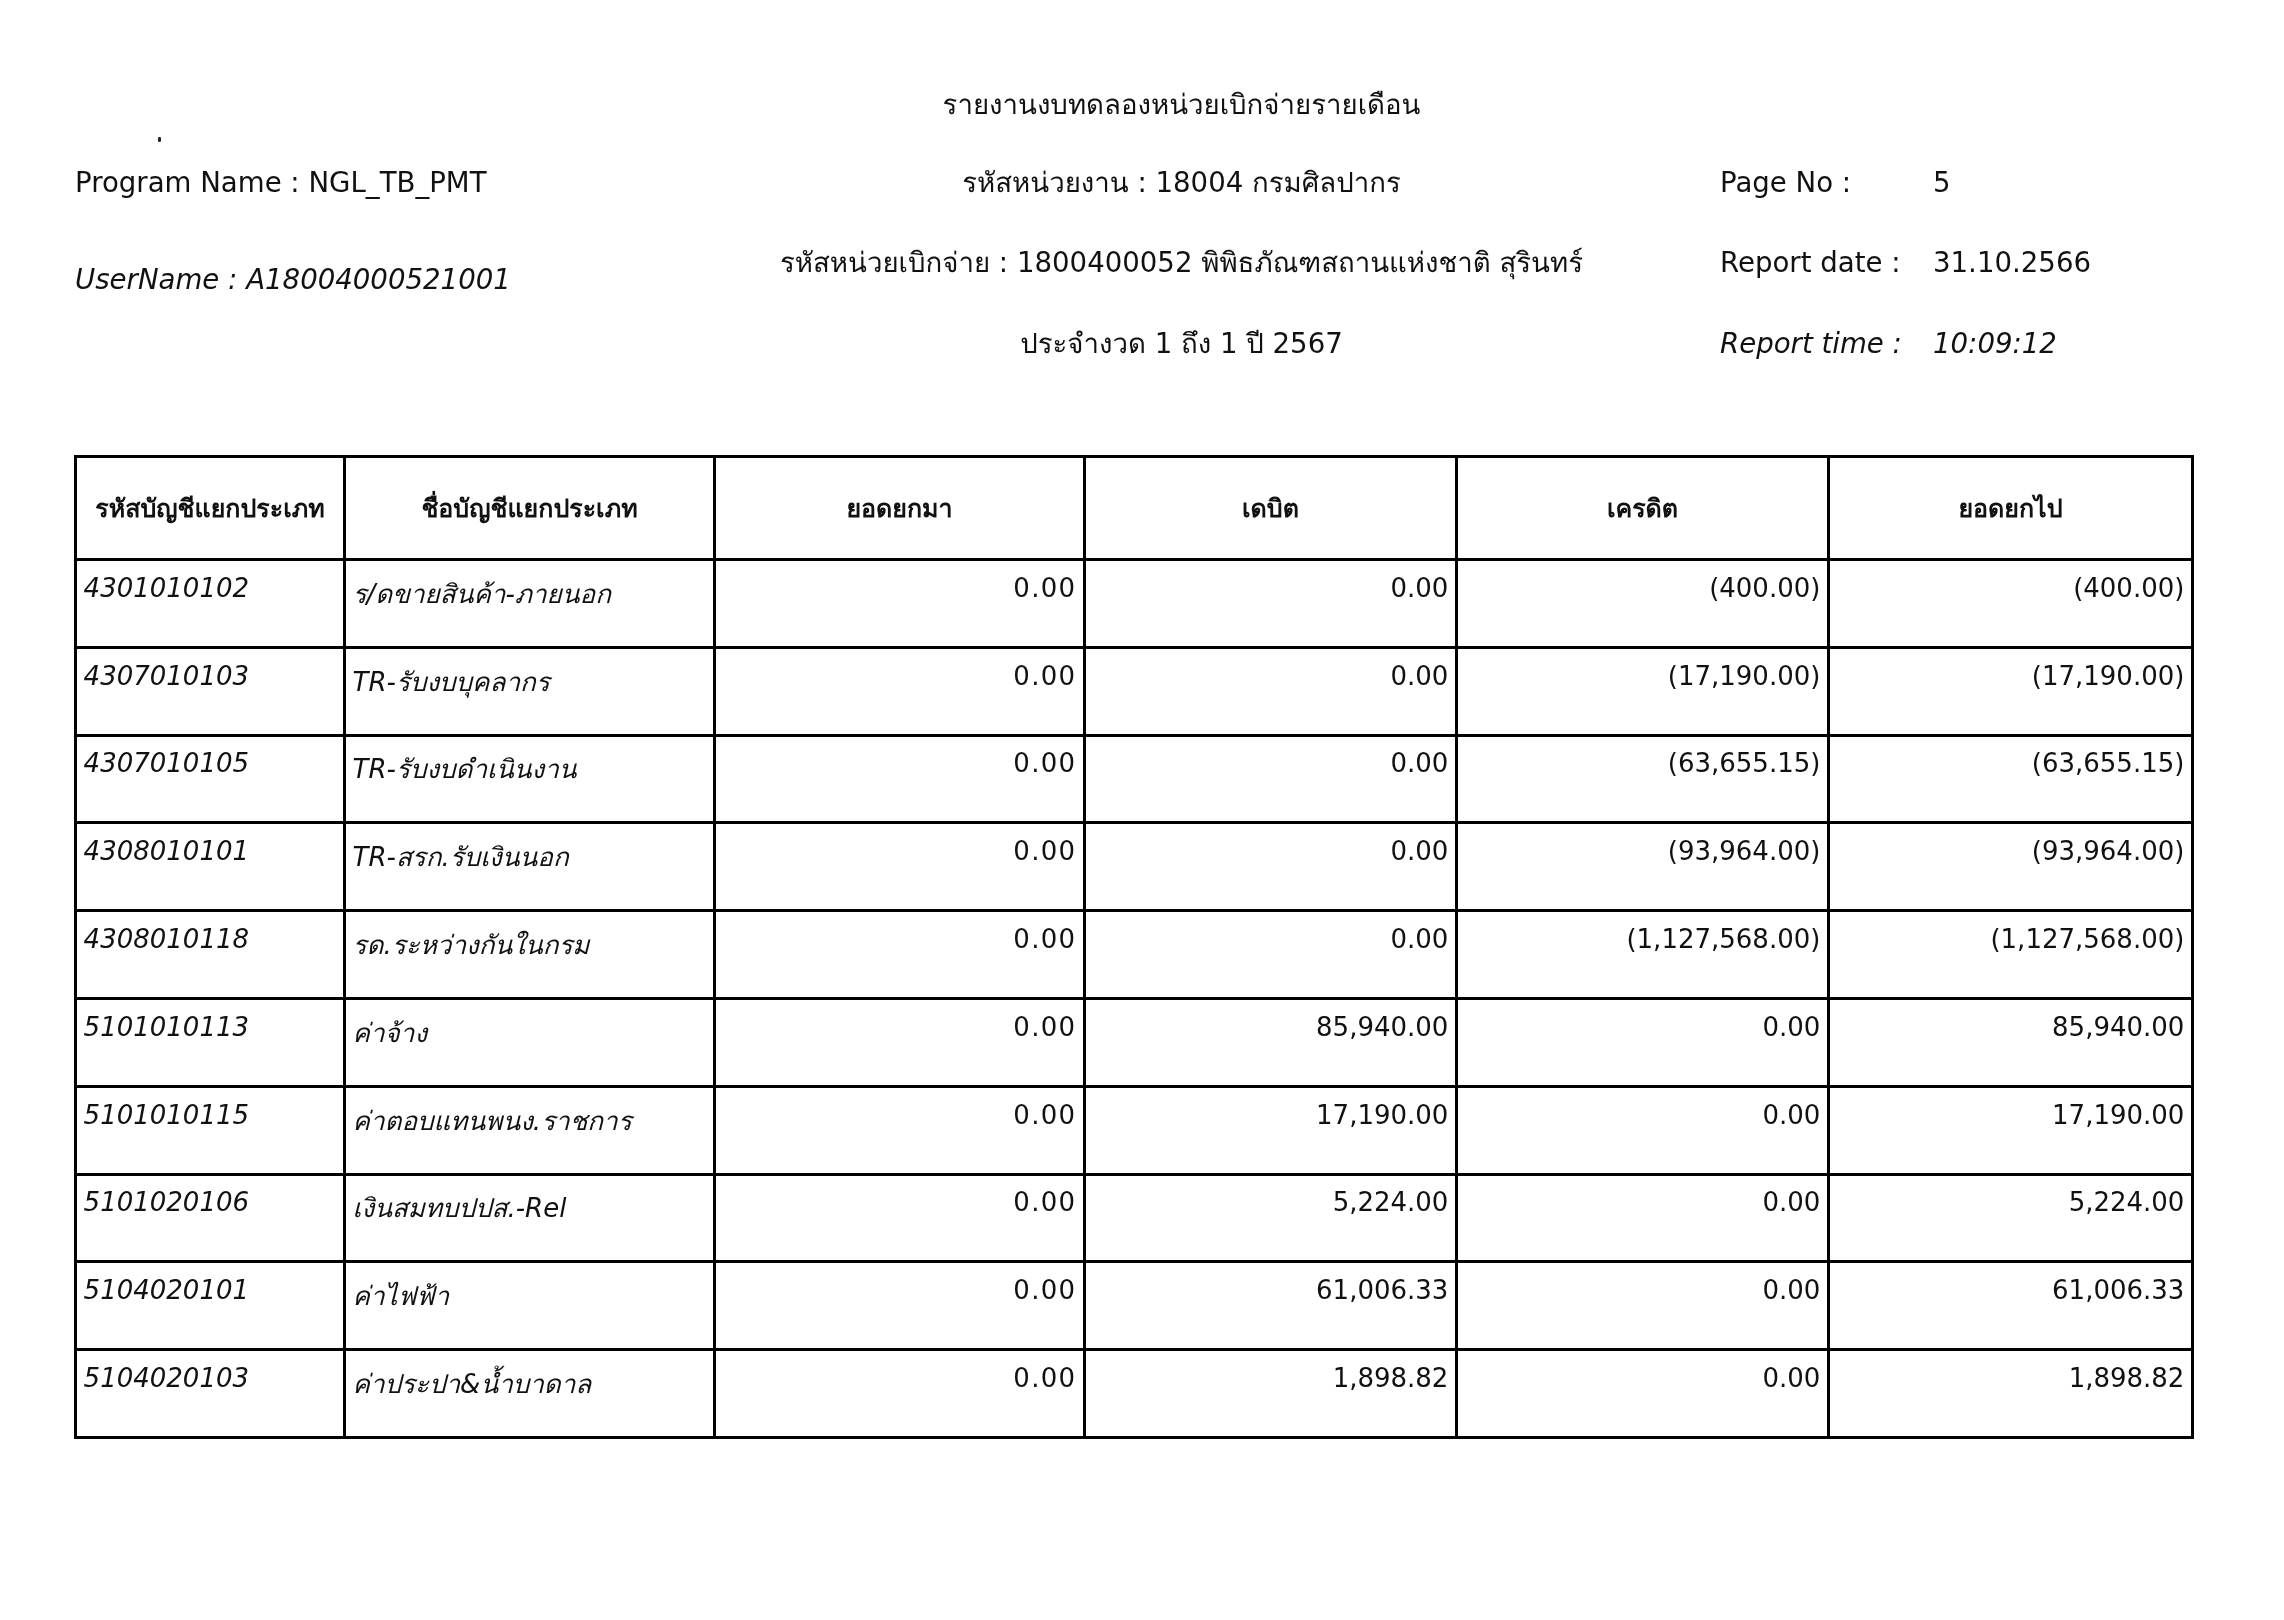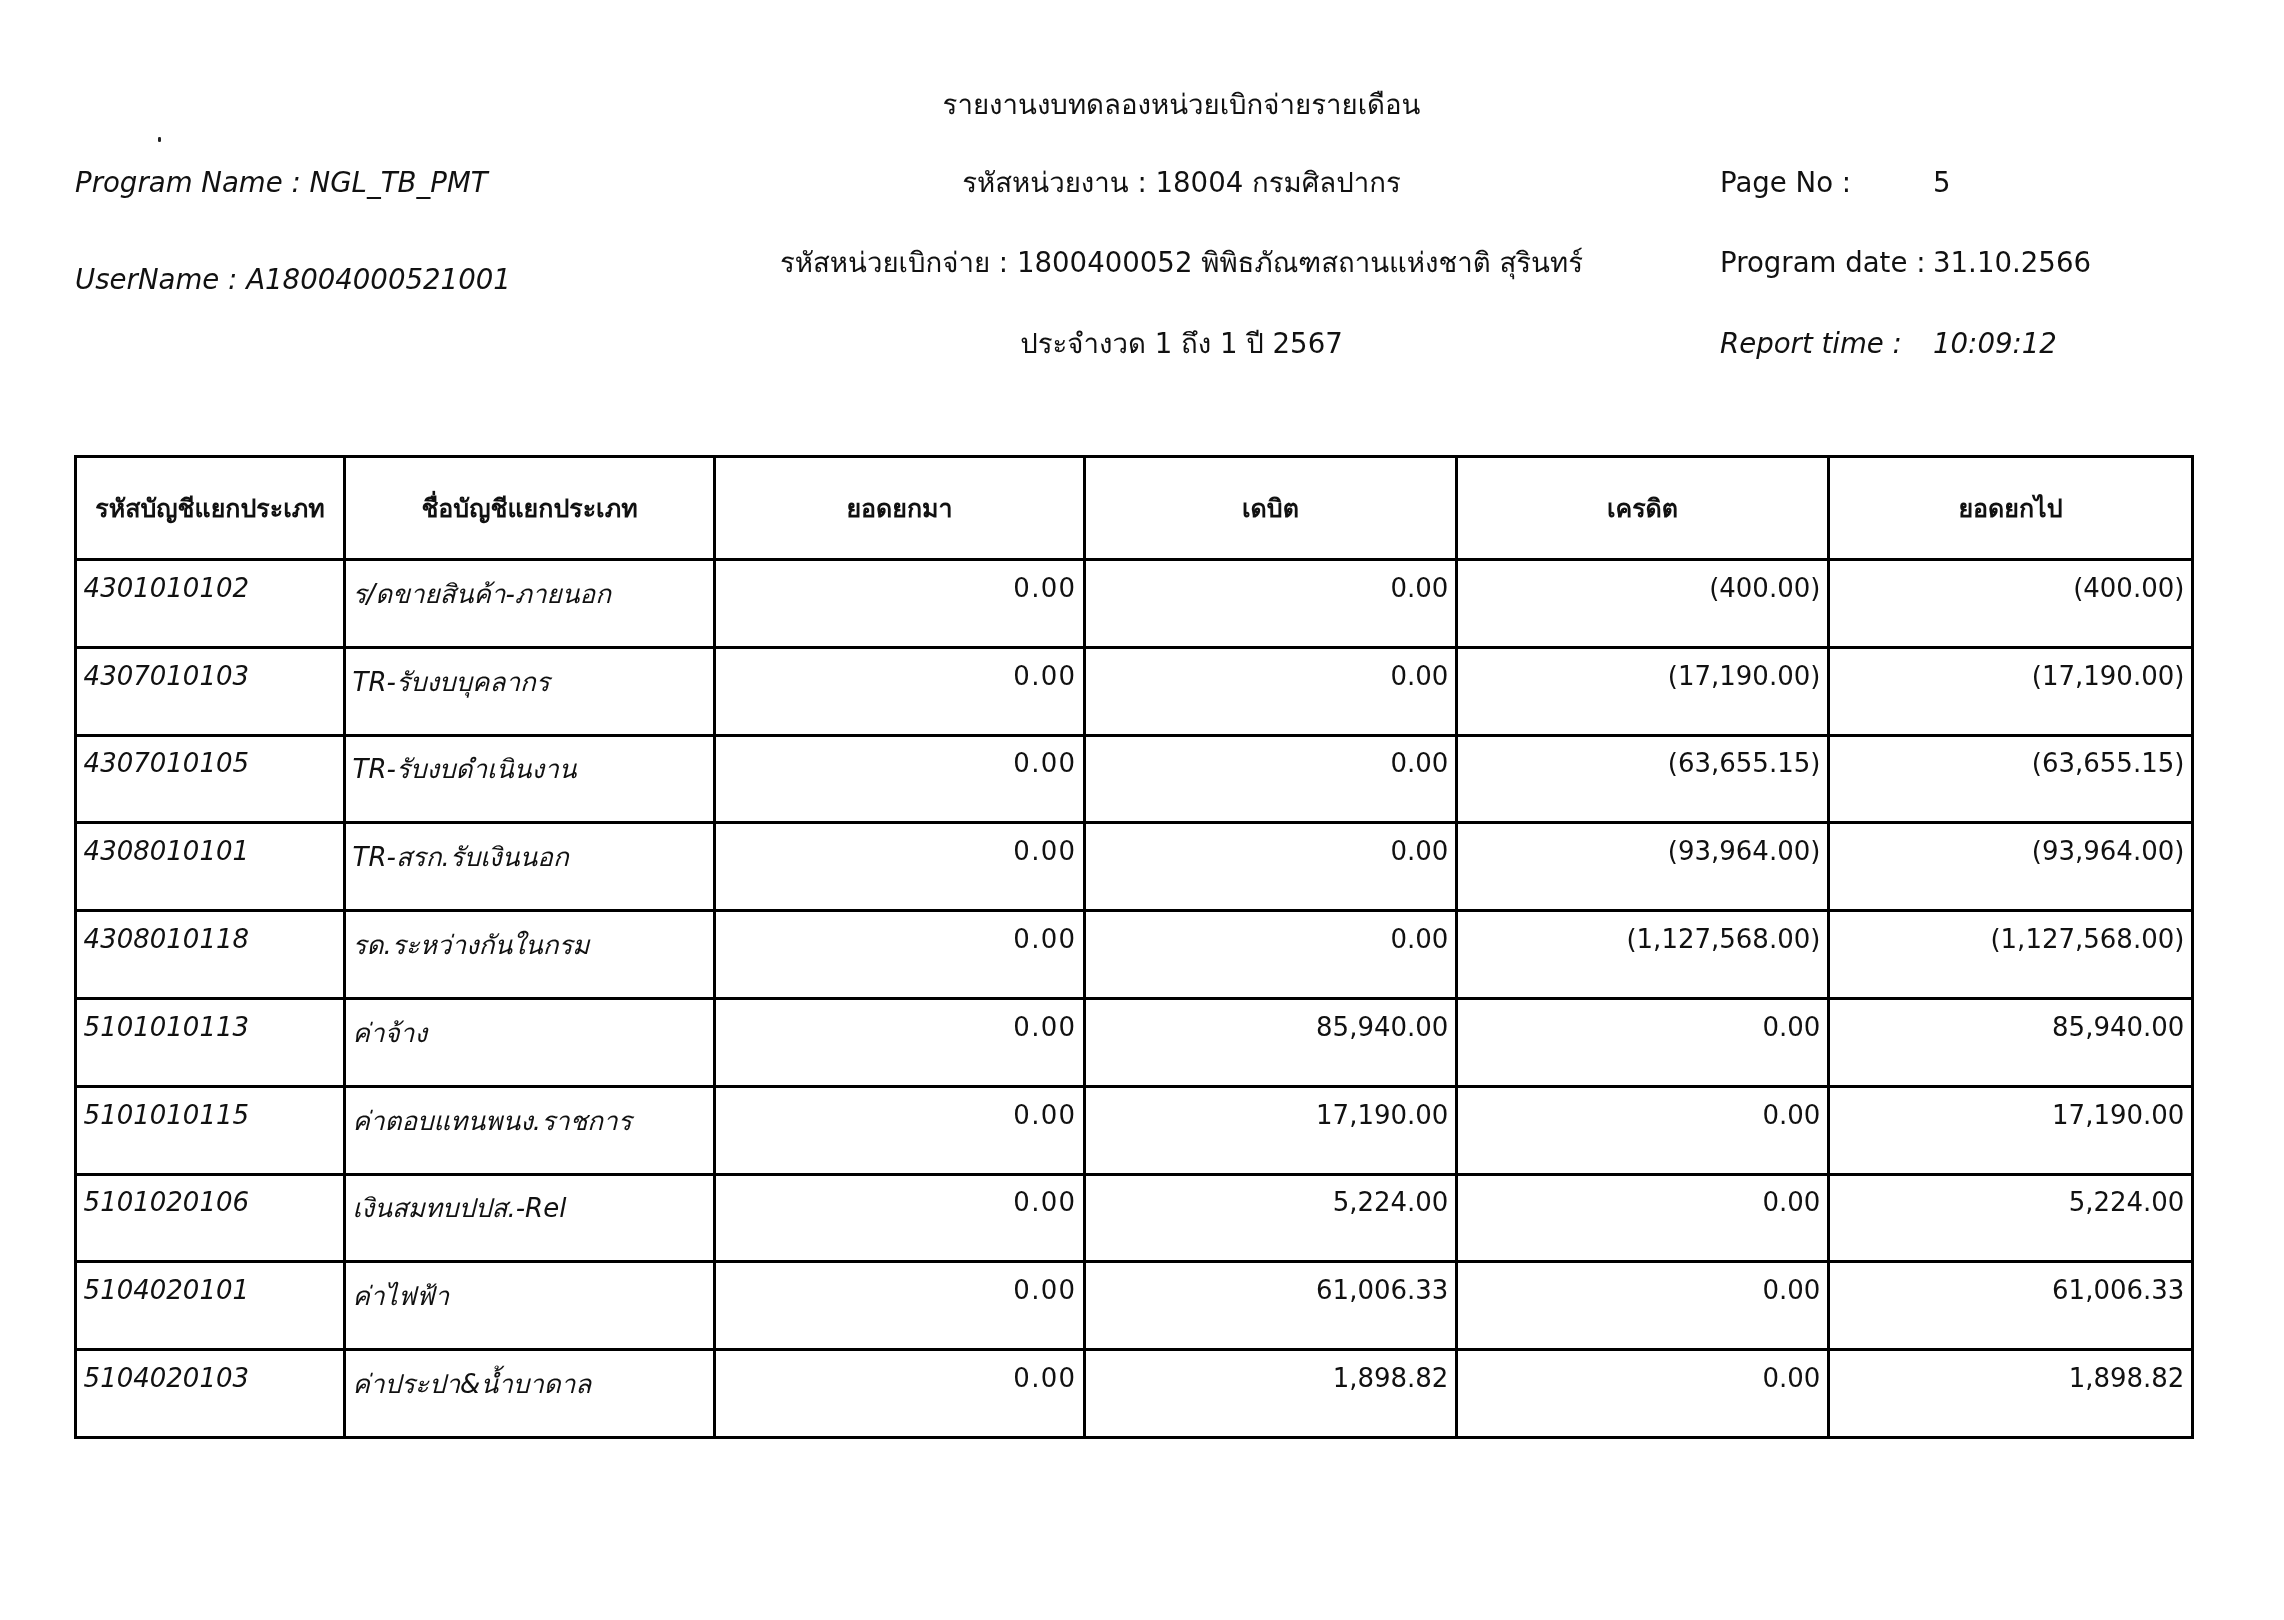--- a/index.html
+++ b/index.html
@@ -6,21 +6,21 @@
   body {
     width: 2284px; height: 1621px; position: relative; overflow: hidden;
     font-family: "DejaVu Sans", sans-serif; color: #111111;
   }
   .hdr { position: absolute; font-size: 27.6px; line-height: 1; white-space: nowrap; }
   .hdr-center { left: 0; width: 2363px; text-align: center; }
   #report-title { top: 91px; }
   #agency-line { top: 169px; }
   #disb-line { top: 249px; left: 0; width: 2363px; }
   #period-line { top: 330px; }
-  #program-line { left: 75px; top: 169px; font-style: italic; }
+  #program-line { left: 75px; top: 169px; }
   #user-line { left: 75px; top: 266px; font-style: italic; }
   .meta-label { left: 1720px; }
   .meta-value { left: 1933px; }
   #page-label, #page-value { top: 169px; }
   #date-label, #date-value { top: 249px; }
   #time-label, #time-value { top: 330px; font-style: italic; }
   .dot-mark { position: absolute; left: 158px; top: 137px; width: 3.3px; height: 5.3px; background: #222; border-radius: 1.3px; }
 
   table.ledger {
     position: absolute; left: 74px; top: 455px;
@@ -49,21 +49,21 @@
 <div id="report-title" class="hdr hdr-center">รายงานงบทดลองหน่วยเบิกจ่ายรายเดือน</div>
 <div id="agency-line" class="hdr hdr-center">รหัสหน่วยงาน : 18004 กรมศิลปากร</div>
 <div id="disb-line" class="hdr" style="text-align:center;">รหัสหน่วยเบิกจ่าย : 1800400052 พิพิธภัณฑสถานแห่งชาติ สุรินทร์</div>
 <div id="period-line" class="hdr hdr-center">ประจำงวด 1 ถึง 1 ปี 2567</div>
 
 <div id="program-line" class="hdr">Program Name : NGL_TB_PMT</div>
 <div id="user-line" class="hdr">UserName : A18004000521001</div>
 
 <div id="page-label" class="hdr meta-label">Page No :</div>
 <div id="page-value" class="hdr meta-value">5</div>
-<div id="date-label" class="hdr meta-label">Program date :</div>
+<div id="date-label" class="hdr meta-label">Report date :</div>
 <div id="date-value" class="hdr meta-value">31.10.2566</div>
 <div id="time-label" class="hdr meta-label">Report time :</div>
 <div id="time-value" class="hdr meta-value">10:09:12</div>
 
 <table class="ledger">
   <colgroup>
     <col style="width:269px">
       <col style="width:370px">
       <col style="width:370px">
     <col style="width:372px">

